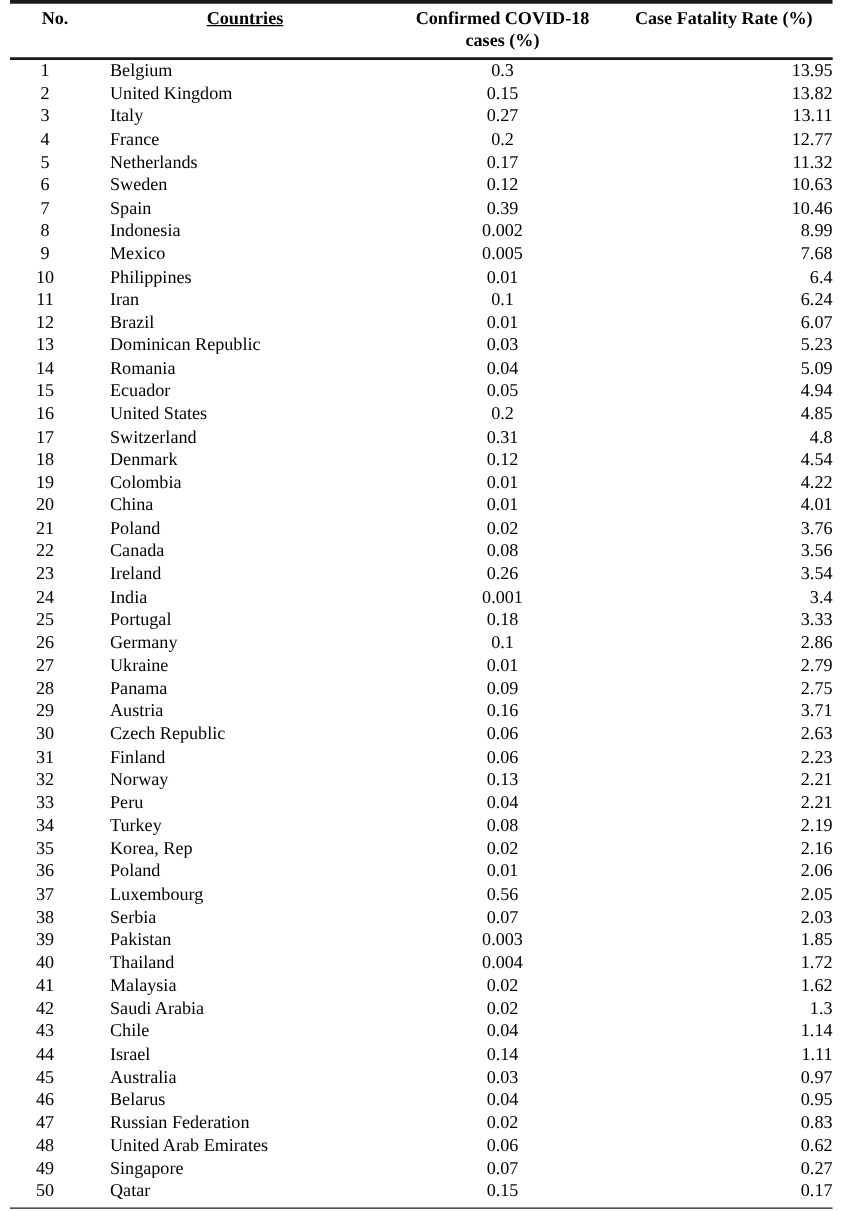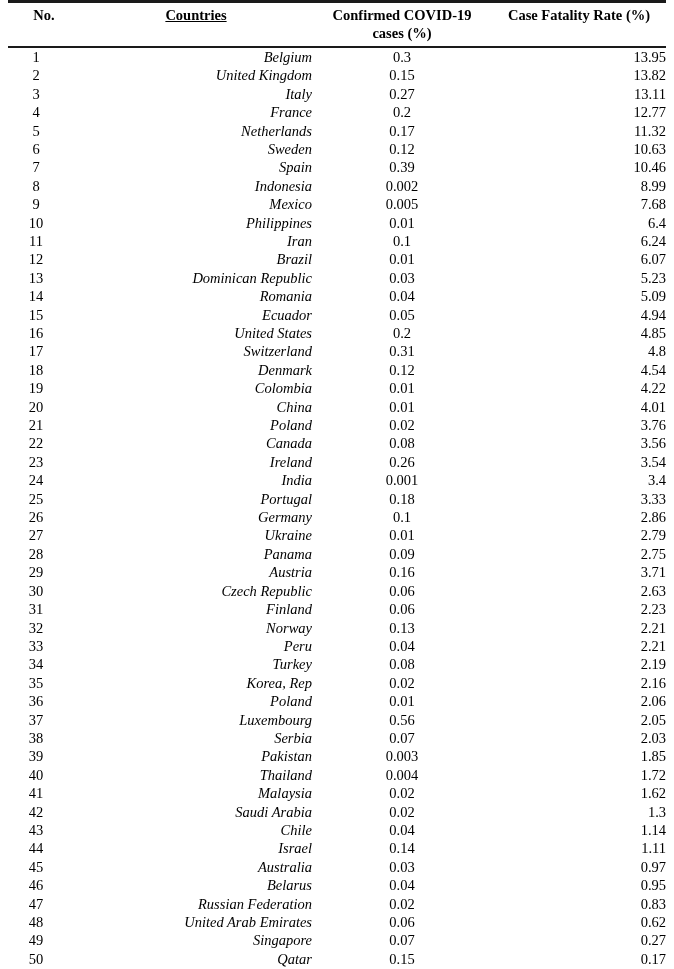--- a/index.html
+++ b/index.html
@@ -13,20 +13,21 @@
     overflow: hidden;
     font-family: "Liberation Serif", "DejaVu Serif", serif;
     color: #000000;
   }
   .table-wrap {
     width: 674px;
     height: 969px;
     box-sizing: border-box;
     padding: 0 8px;
     display: flex;
+    flex-direction: column;
   }
   table.data-table {
     width: 100%;
     border-collapse: collapse;
     table-layout: fixed;
   }
   
   table.data-table thead tr.header-row th {
     border-top: 3px solid #1a1a1a;
     border-bottom: 2px solid #1a1a1a;
@@ -49,23 +50,22 @@
     padding: 0;
     border: none;
     vertical-align: middle;
     white-space: nowrap;
   }
   td.c-no {
     text-align: center;
     padding-right: 16px;
   }
   td.c-country {
-    text-align: right;
+    text-align: left;
     padding-left: 8px;
-    font-style: italic;
   }
   td.c-cases { text-align: center; }
   td.c-cfr { text-align: right; }
 
   
   .bottom-rule-thin {
     border-top: 1px solid #1a1a1a;
     margin-top: 3px;
   }
   .bottom-rule-thick {
@@ -76,21 +76,21 @@
 </head>
 <body>
 
 <div class="table-wrap">
   <table class="data-table">
     <thead>
       <tr class="header-row">
         <th class="col-no">No.</th>
         <th class="col-country">Countries</th>
         <th class="col-cases">
-          <span>Confirmed COVID-19</span><br>
+          <span>Confirmed COVID-18</span><br>
           <span>cases (%)</span>
         </th>
         <th class="col-cfr">Case Fatality Rate (%)</th>
       </tr>
     </thead>
     <tbody id="table-body">
         <tr>
           <td class="c-no">1</td>
           <td class="c-country">Belgium</td>
           <td class="c-cases">0.3</td>

